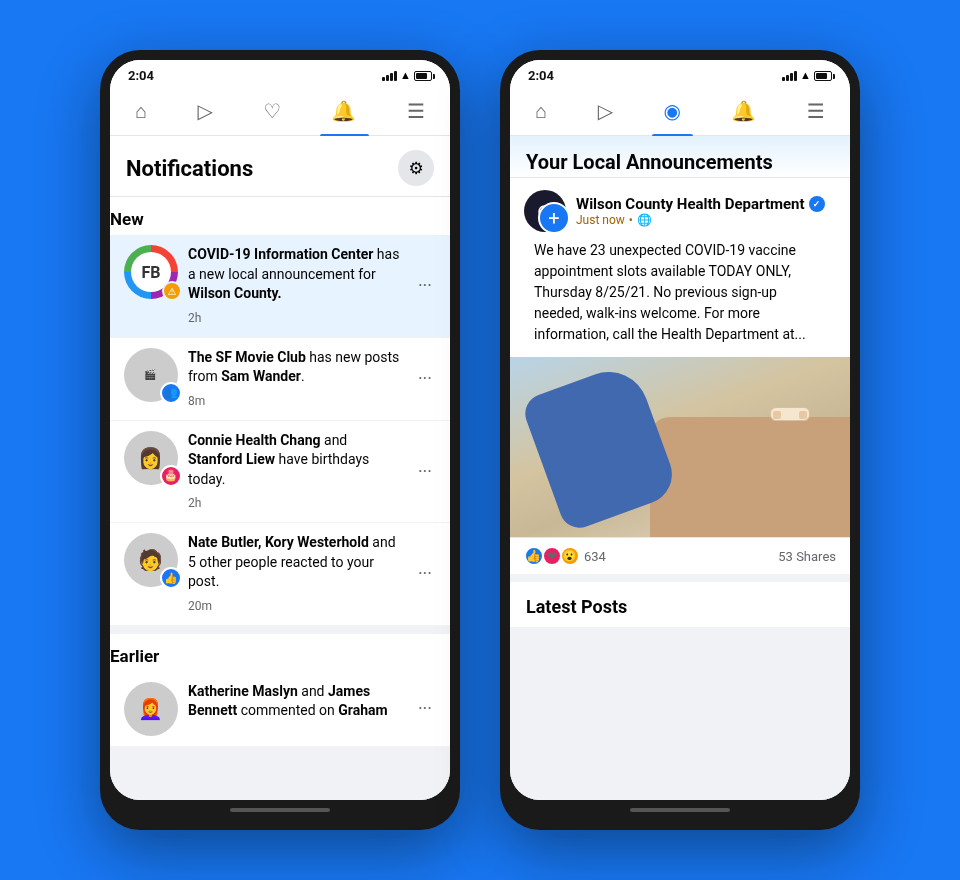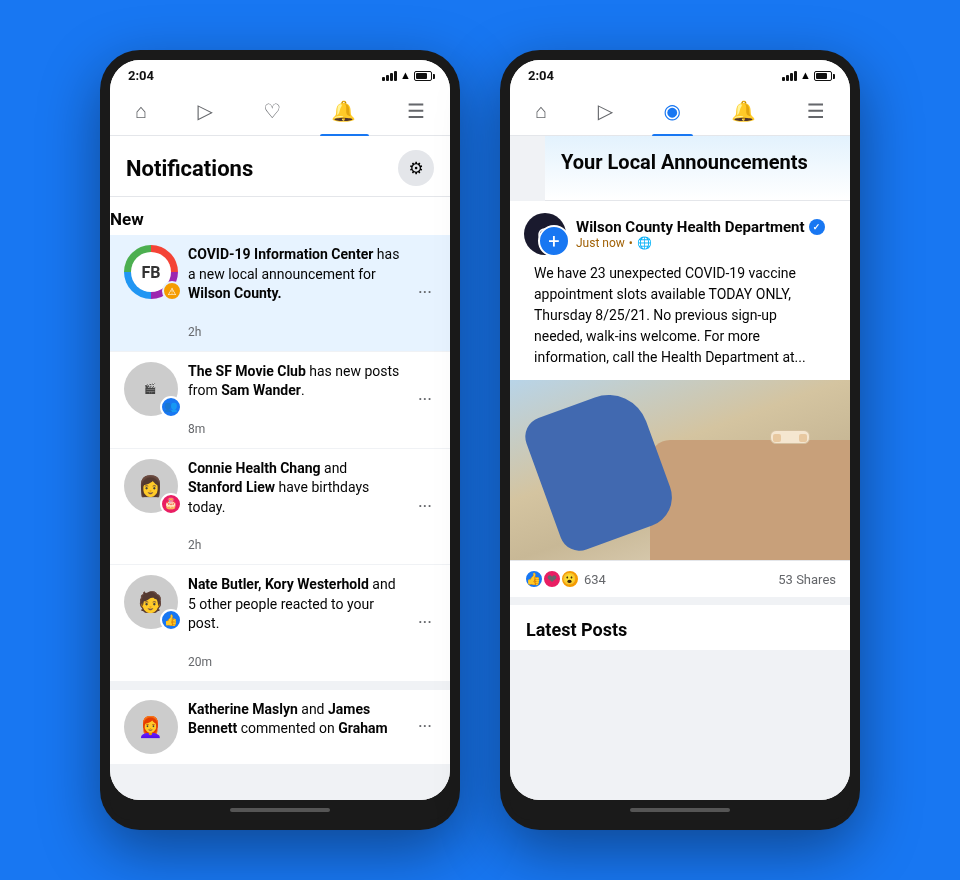--- a/index.html
+++ b/index.html
@@ -209,21 +209,21 @@
     .notif-text {
       flex: 1;
       font-size: 14px;
       color: #050505;
       line-height: 1.4;
     }
     .notif-text strong { font-weight: 700; }
     .notif-time {
       font-size: 12px;
       color: #65676B;
-      margin-top: 20px;
+      margin-top: 6px;
     }
     .notif-more {
       color: #65676B;
       font-size: 18px;
       cursor: pointer;
       padding: 4px;
       align-self: center;
     }
 
     
@@ -238,23 +238,22 @@
 
     
     .section-divider {
       height: 8px;
       background: #f0f2f5;
     }
 
     
     .announcement-header {
       background: linear-gradient(180deg, #e3f2fd 0%, #fff 100%);
-      padding: 14px 16px 26px;
+      padding: 14px 16px 3px;
       border-bottom: 1px solid #e4e6ea;
-      margin-left: 35px;
     }
     .announcement-title {
       font-size: 20px;
       font-weight: 700;
       color: #050505;
     }
 
     .post-card {
       background: #fff;
       margin: 0;
@@ -525,20 +524,21 @@
           <div class="avatar-badge badge-like">👍</div>
         </div>
         <div class="notif-text">
           <div><strong>Nate Butler, Kory Westerhold</strong> and 5 other people reacted to your post.</div>
           <div class="notif-time">20m</div>
         </div>
         <span class="notif-more">···</span>
       </div>
 
       <div class="section-divider"></div>
+      <div class="section-label">Earlier</div>
 
       <div class="notif-item">
         <div class="notif-avatar">
           <div class="avatar-circle avatar-katherine" style="display:flex;align-items:center;justify-content:center;font-size:20px;">👩‍🦰</div>
         </div>
         <div class="notif-text">
           <div><strong>Katherine Maslyn</strong> and <strong>James Bennett</strong> commented on <strong>Graham</strong></div>
         </div>
         <span class="notif-more">···</span>
       </div>

